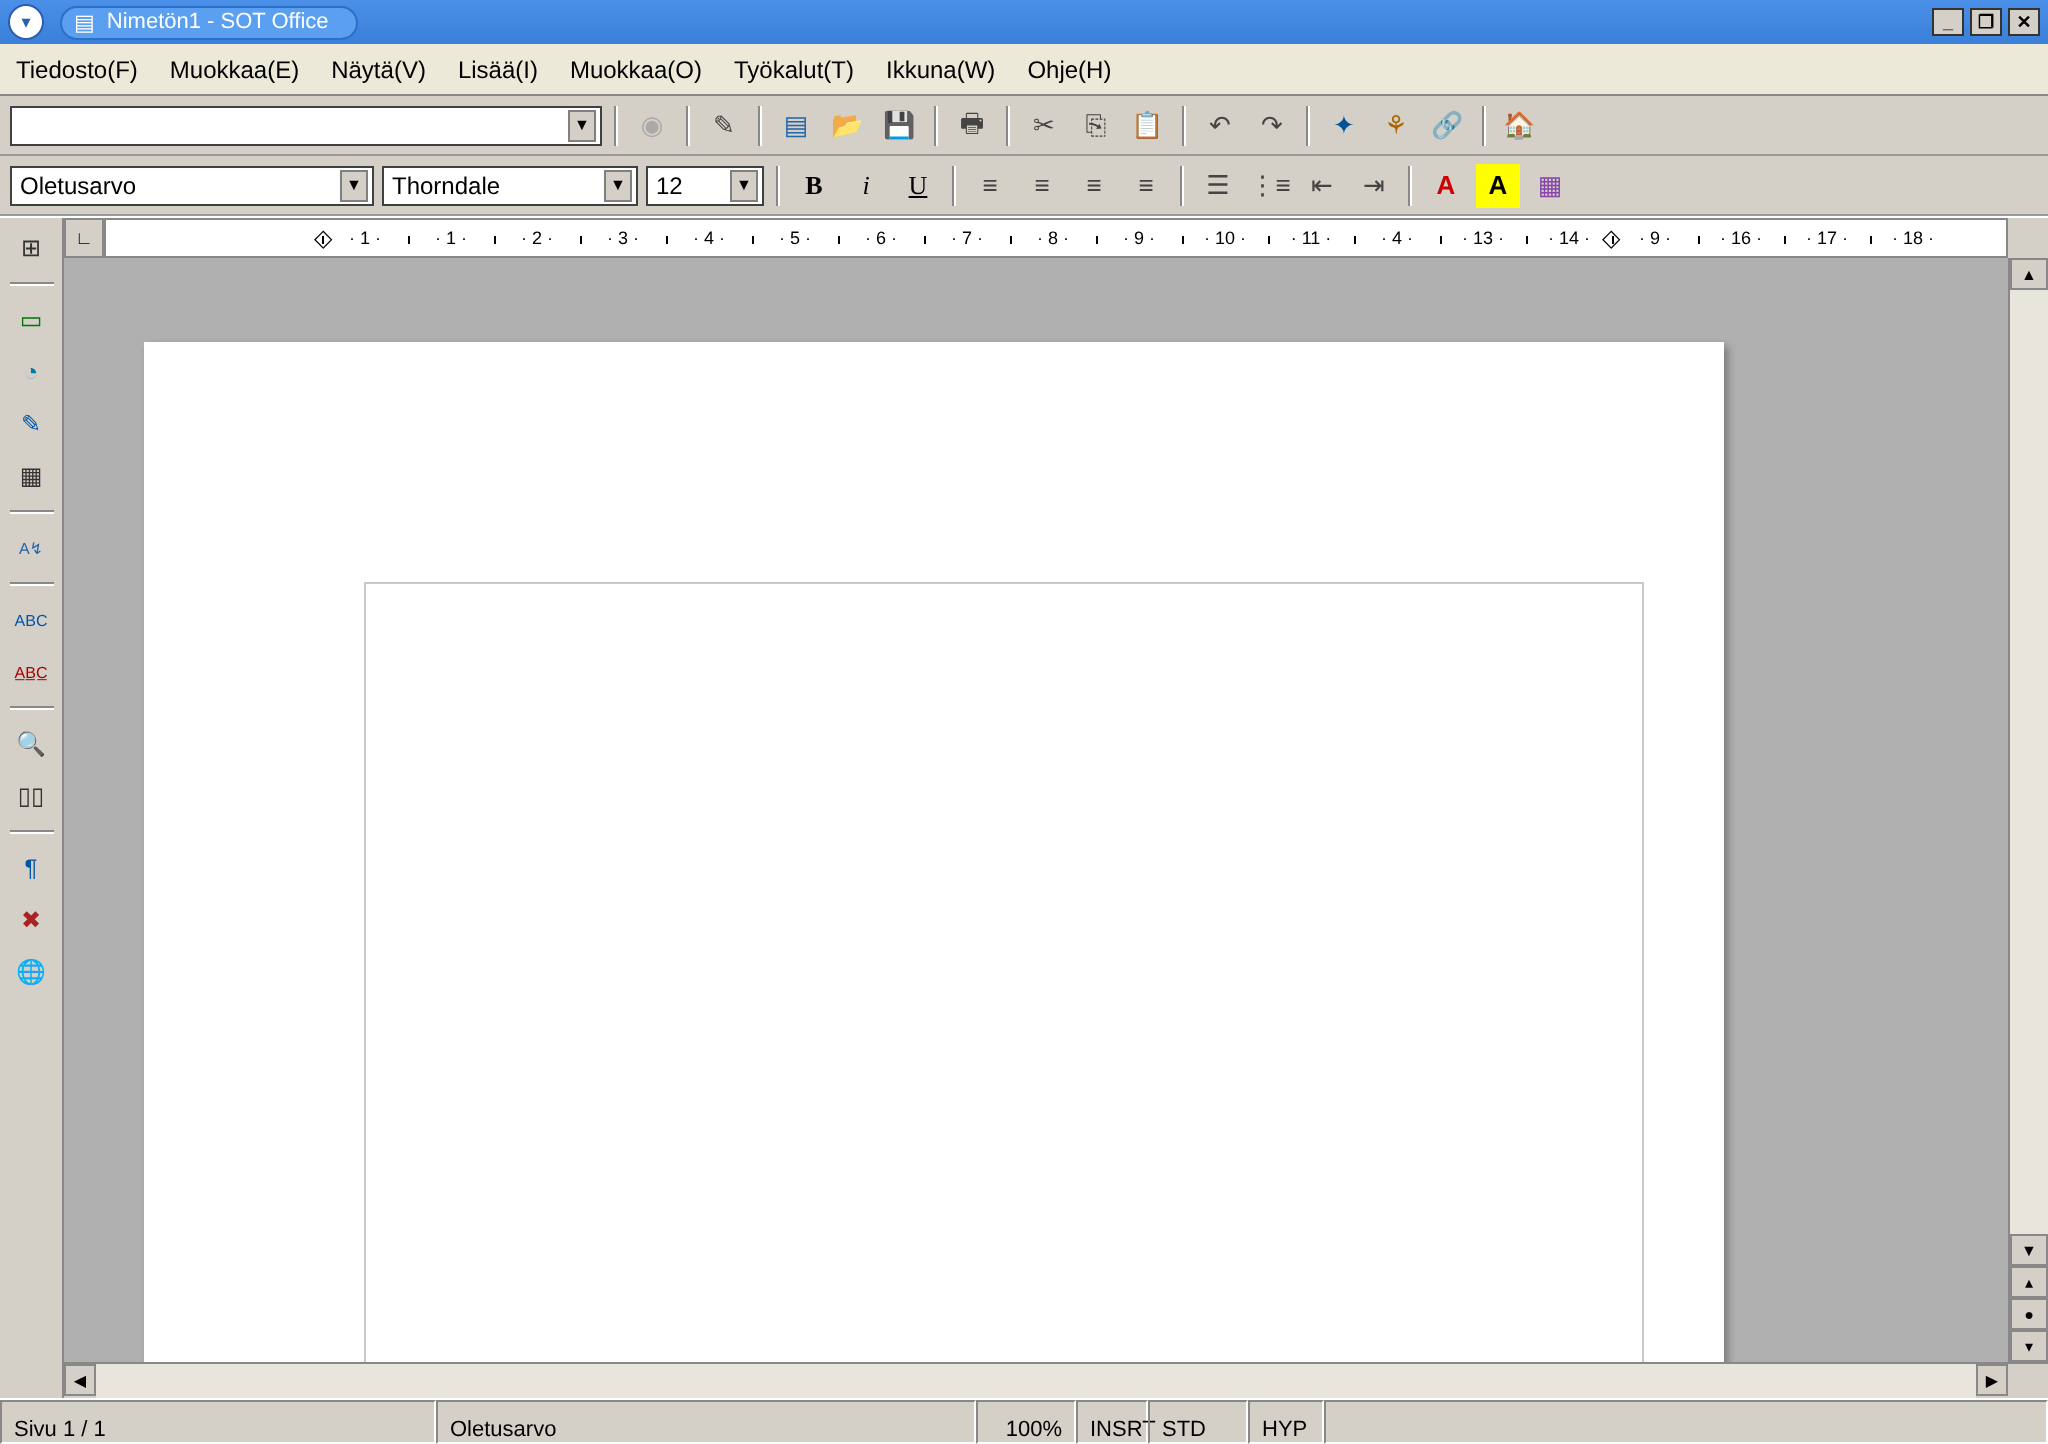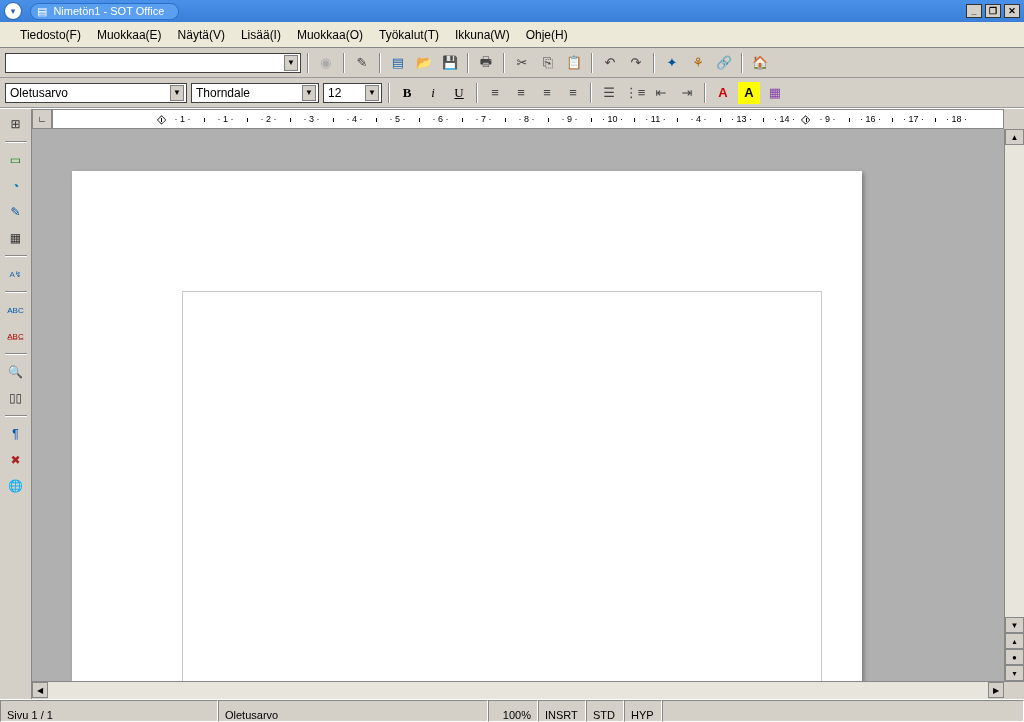--- a/index.html
+++ b/index.html
@@ -9,21 +9,21 @@
   .titlebar { height: 22px; background: linear-gradient(#4a8fe8, #3a7fd8); display: flex; align-items: center; padding: 0 4px; }
   .sysmenu { width: 18px; height: 18px; background: #fff; border-radius: 50%; border: 1px solid #2a5fb0; display:flex; align-items:center; justify-content:center; color:#2a5fb0; font-size:9px; margin-right: 8px; }
   .title-pill { background: #5a9ff0; border: 1px solid #2a6fc8; border-radius: 10px; padding: 1px 14px 1px 6px; display:flex; align-items:center; gap:6px; }
   .title-pill .doc-icon { color:#fff; font-size:11px; }
   .title-pill span { color:#fff; font-size:11px; }
   .titlebar .spacer { flex: 1; }
   .winbtns { display:flex; gap:3px; }
   .winbtn { width: 16px; height: 14px; background: #d4d0c8; border: 1px solid #333; display:flex; align-items:center; justify-content:center; font-size:9px; font-weight:bold; }
 
   
-  .menubar { height: 26px; background: #ece9d8; border-bottom: 1px solid #888; display:flex; align-items:center; padding: 0 20px; gap: 16px; }
+  .menubar { height: 26px; background: #ece9d8; border-bottom: 1px solid #888; display:flex; align-items:center; padding: 0 8px; gap: 16px; }
   .menuitem { font-size: 12px; color:#000; cursor:default; }
 
   
   .toolbar { height: 30px; background: #d4d0c8; border-bottom: 1px solid #999; display:flex; align-items:center; padding: 2px 5px; gap: 4px; }
   .combo { height: 20px; background:#fff; border: 1px solid #404040; display:flex; align-items:center; padding:0 2px 0 4px; font-size:12px; }
   .combo-arrow { width: 14px; height: 16px; background:#d4d0c8; border:1px solid #808080; display:flex; align-items:center; justify-content:center; font-size:8px; margin-left:auto; }
   .tbtn { width: 22px; height: 22px; display:flex; align-items:center; justify-content:center; font-size:13px; color:#444; border:1px solid transparent; }
   .sep { width: 2px; height: 20px; border-left:1px solid #888; border-right:1px solid #fff; margin: 0 2px; }
   .bold { font-weight:bold; color:#000; font-family:serif; }
   .italic { font-style:italic; font-family:serif; color:#000; }
@@ -239,23 +239,23 @@
 <div class="statusbar">
   <div class="statuscell" style="width:218px">
       <span>Sivu 1 / 1</span>
     </div>
   <div class="statuscell" style="width:270px">
       <span>Oletusarvo</span>
     </div>
   <div class="statuscell" style="width:50px; justify-content:flex-end">
       <span>100%</span>
     </div>
-  <div class="statuscell" style="width:48px">
+  <div class="statuscell" style="width:36px">
       <span>INSRT</span>
     </div>
-  <div class="statuscell" style="width:38px">
+  <div class="statuscell" style="width:50px">
       <span>STD</span>
     </div>
   <div class="statuscell" style="width:38px">
       <span>HYP</span>
     </div>
   <div class="statuscell" style="flex:1"></div>
 </div>
 
 </body></html>

